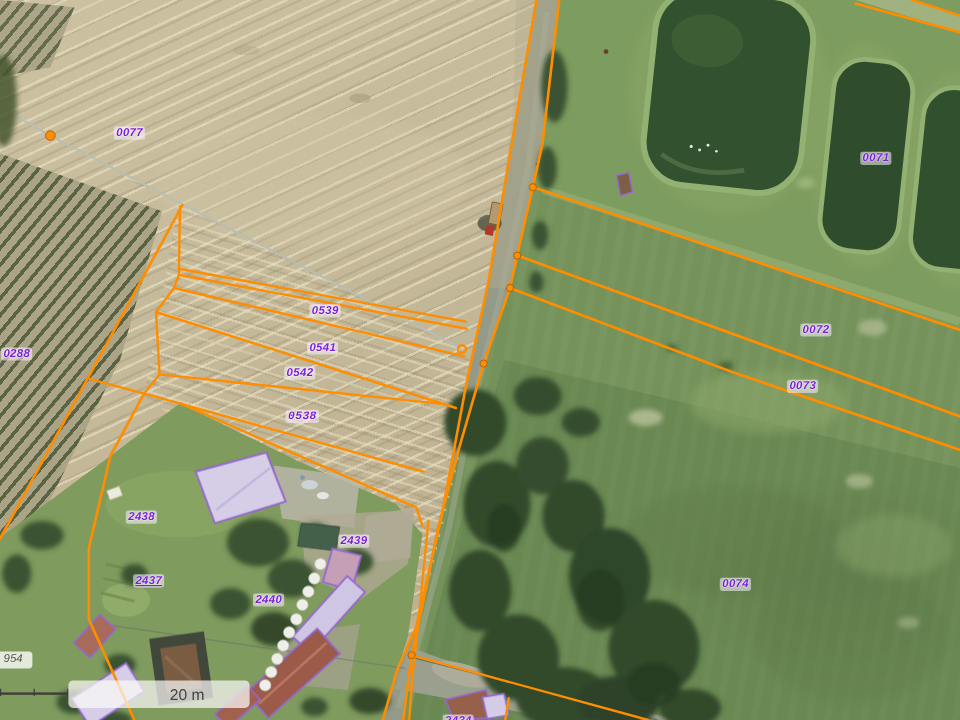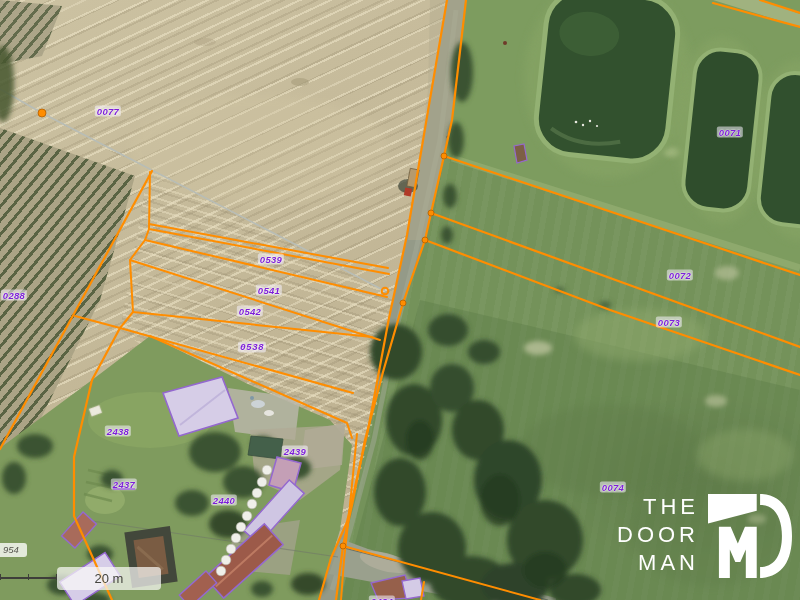--- a/index.html
+++ b/index.html
@@ -60,21 +60,21 @@
   }
 
   
   #scalebar{position:absolute;left:0;top:566px;width:170px;height:28px;}
   #scalebar .sline{position:absolute;left:0;top:11px;width:57px;height:2px;background:#3e3e3a;}
   #scalebar .tick{position:absolute;top:8px;width:1px;height:6px;background:#3e3e3a;}
   #scalebar .sbox{
     position:absolute;left:57px;top:1px;width:104px;height:23px;
     background:rgba(250,250,246,.72);border-radius:4px;
     display:flex;align-items:center;justify-content:center;
-    font-size:13px;color:#45453f;
+    font-size:13px;color:#45453f;padding-left:47px;
   }
 
   
   #logo{position:absolute;left:617px;top:493px;display:flex;align-items:flex-start;gap:9px;}
   .logo-text{display:flex;flex-direction:column;align-items:flex-end;
     color:#fff;font-size:22px;line-height:28px;letter-spacing:4px;font-weight:normal;}
 </style>
 </head>
 <body>
 
@@ -325,26 +325,14 @@
     </div>
 
   <div id="scalebar">
     <div class="sline"></div>
     <div class="tick" style="left:0"></div>
     <div class="tick" style="left:28px"></div>
     <div class="tick" style="left:56px"></div>
     <div class="sbox">20 m</div>
   </div>
 
-  <div id="logo">
-    <div class="logo-text">
-      <span>THE</span>
-      <span>DOOR</span>
-      <span>MAN</span>
-    </div>
-    <svg width="84" height="86" viewBox="0 0 100 100">
-      <path d="M0,0 H58 V20 L0,35 Z" fill="#ffffff"></path>
-      <path d="M13,39 L27,39 L35.5,59 L44,39 L58,39 L58,100 L45,100 L45,66 L38.5,81 L32.5,81 L26,66 L26,100 L13,100 Z" fill="#ffffff"></path>
-      <path d="M62,0 C88,1 100,20 100,50 C100,80 88,99 62,100 L62,87 C80,87 88,71 88,50 C88,29 80,13 62,13 Z" fill="#ffffff"></path>
-    </svg>
-  </div>
 
 </div>
 
 </body></html>

